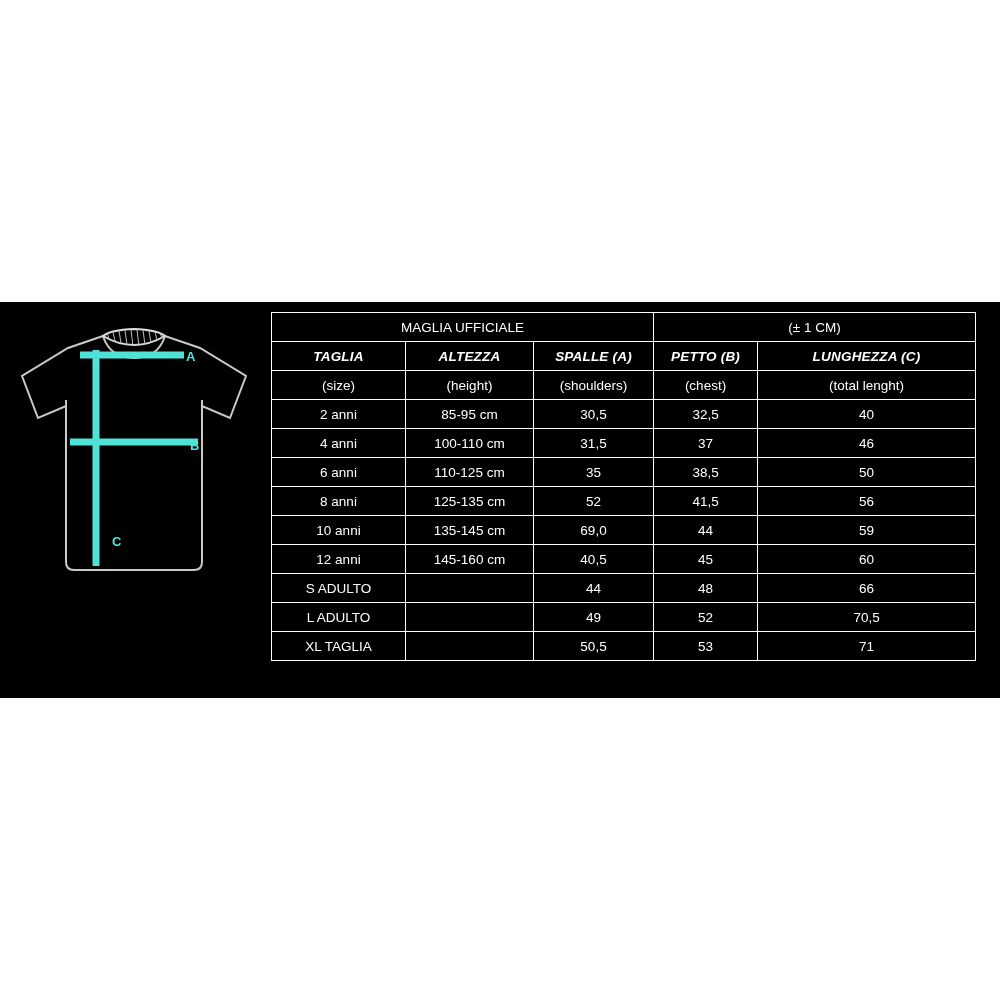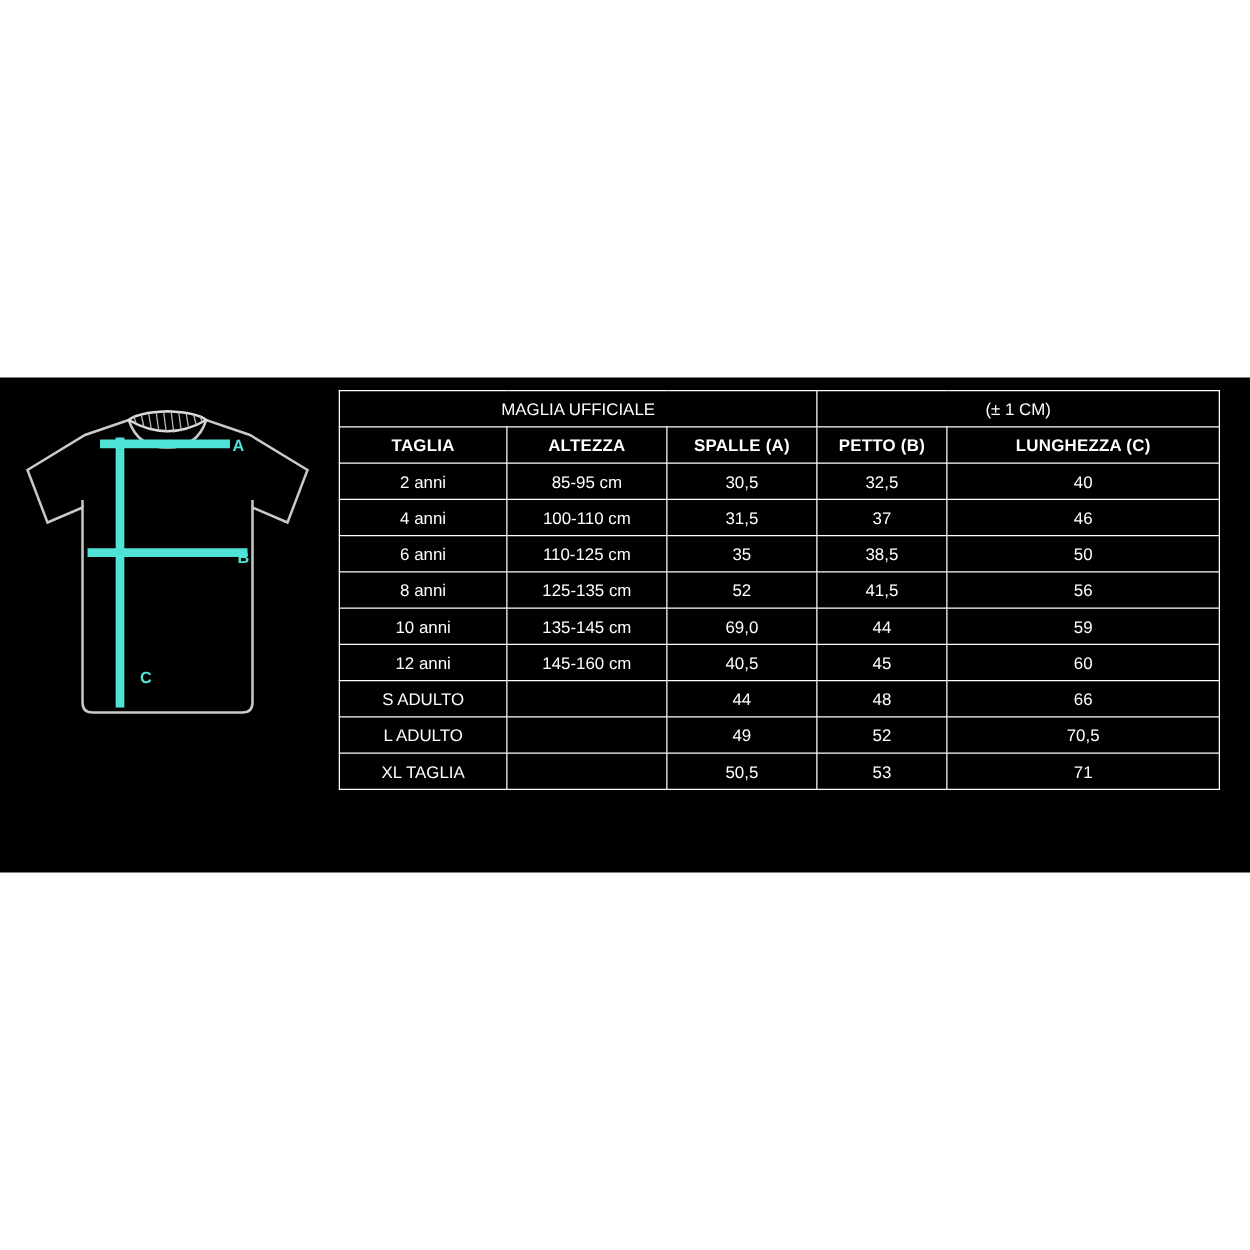--- a/index.html
+++ b/index.html
@@ -77,20 +77,21 @@
   }
   .title-row td.title-right {
     border-right: 1px solid #ffffff;
     text-align: left;
     padding-left: 10px;
   }
   .head-row td {
     font-weight: bold;
     font-size: 12.5px;
     letter-spacing: 0.2px;
+    font-style: italic;
   }
   .sub-row td {
     font-size: 13.5px;
   }
   .empty-cell { border: 1px solid #ffffff; }
 </style>
 </head>
 <body>
 
 <div id="page">
@@ -145,20 +146,27 @@
           <td class="title-left" colspan="3">MAGLIA UFFICIALE</td>
           <td class="title-right" colspan="2">(± 1 CM)</td>
         </tr>
         <tr class="head-row">
           <td>TAGLIA</td>
           <td>ALTEZZA</td>
           <td>SPALLE (A)</td>
           <td>PETTO (B)</td>
           <td>LUNGHEZZA (C)</td>
         </tr>
+        <tr class="sub-row">
+          <td>(size)</td>
+          <td>(height)</td>
+          <td>(shoulders)</td>
+          <td>(chest)</td>
+          <td>(total lenght)</td>
+        </tr>
 
         <tr>
           <td>2 anni</td>
           <td>85-95 cm</td>
           <td>30,5</td>
           <td>32,5</td>
           <td>40</td>
         </tr>
         <tr>
           <td>4 anni</td>

